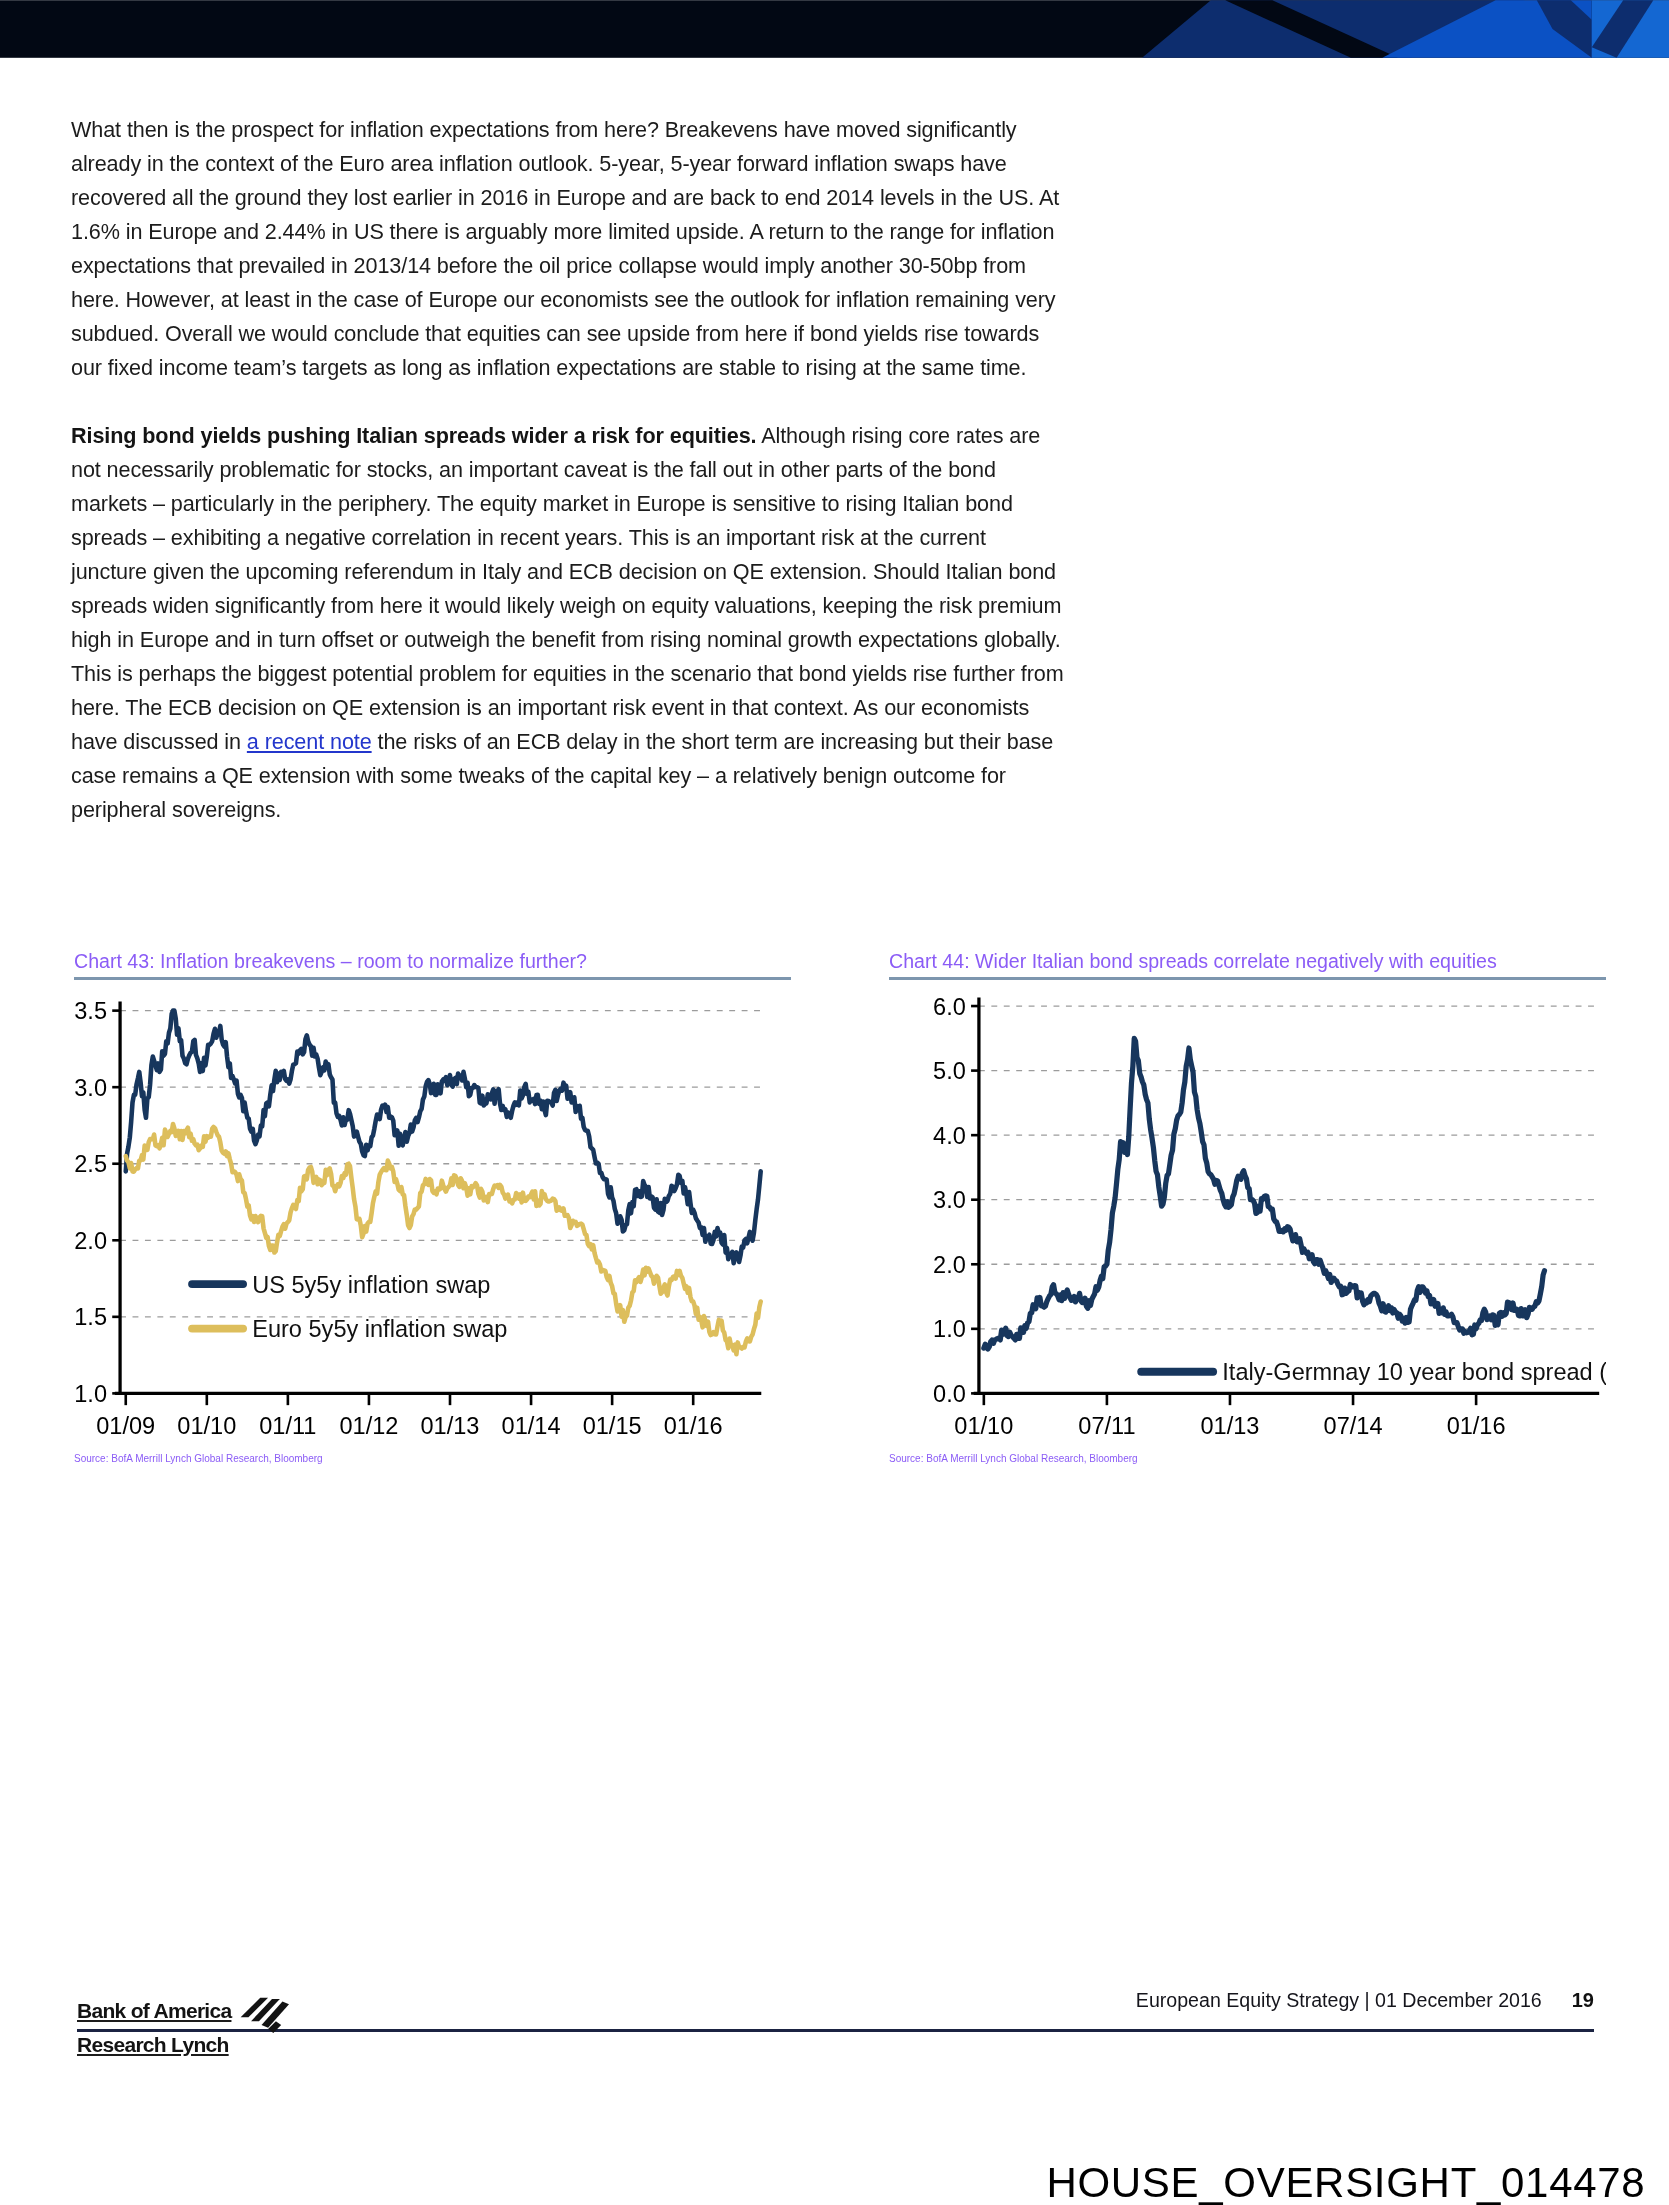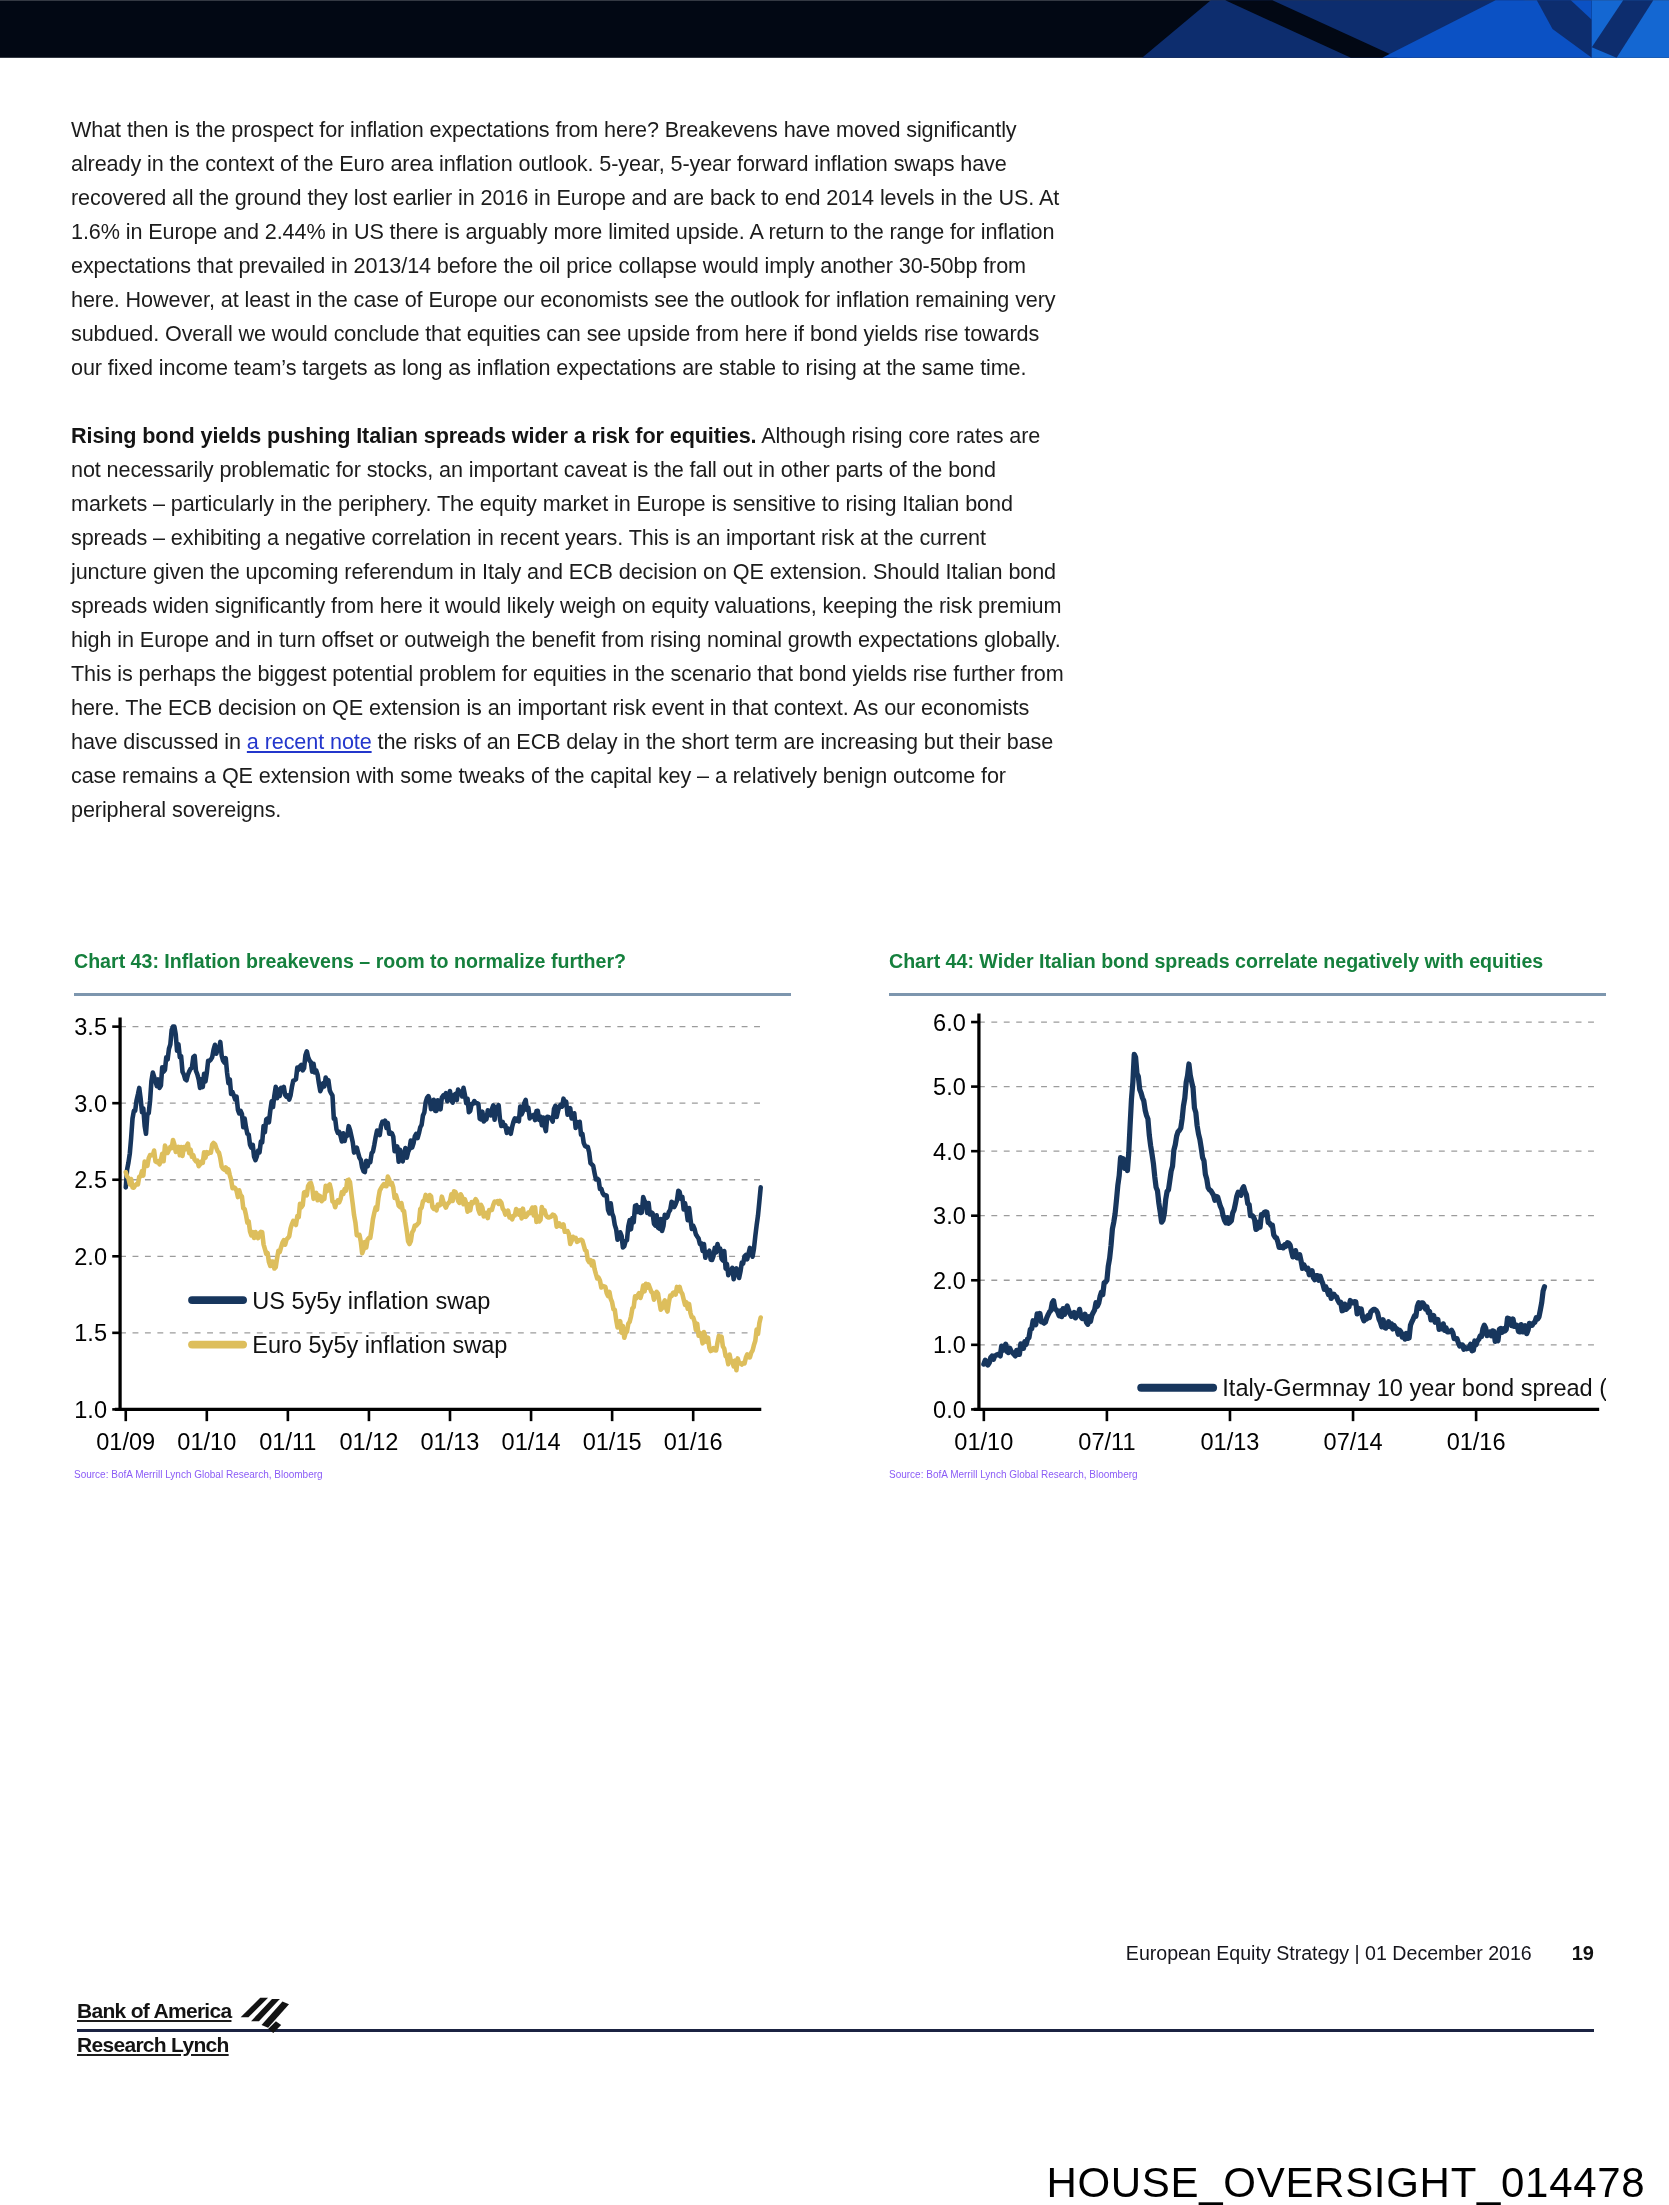--- a/index.html
+++ b/index.html
@@ -12,32 +12,32 @@
   
   .content{position:absolute;left:71px;top:113px;width:996px;}
   p.body-par{font-size:21.6px;line-height:34px;margin:0 0 34px 0;letter-spacing:-0.1px;}
   .lead-bold{font-weight:bold;color:#141414;}
   a.note-link{color:#2336cc;text-decoration:underline;cursor:pointer;}
   
   .chart{position:absolute;top:950px;width:717px;}
   #chart0{left:74px;}
   #chart1{left:889px;}
   .chart-title{
-    font-size:19.6px;font-weight:bold;color:#15803d;line-height:23.6px;
-    padding-bottom:19px;border-bottom:3.3px solid #7d96ae;
+    font-size:19.6px;font-weight:normal;color:#8b5cf6;line-height:23.6px;
+    padding-bottom:3px;border-bottom:3.3px solid #7d96ae;
   }
   .chart svg{display:block;margin-top:11.8px;}
   .chart-source{font-size:10px;color:#8b5cf6;margin-top:3.9px;}
   
   .footer-rule{position:absolute;left:77px;top:2029px;width:1517px;height:3.3px;background:#1b2342;}
   .logo{position:absolute;left:77px;top:1999px;text-decoration:underline;}
   .logo-row{display:flex;align-items:flex-start;}
   .logo-line{font-weight:bold;font-size:21px;letter-spacing:-0.7px;color:#131313;line-height:24px;white-space:nowrap;}
   .logo-flag{margin-left:6.5px;margin-top:-3.9px;}
-  .footer-right{position:absolute;top:1942px;right:75px;display:flex;align-items:baseline;gap:40px;}
+  .footer-right{position:absolute;top:1989px;right:75px;display:flex;align-items:baseline;gap:30px;}
   .footer-right .ft{font-size:19.6px;color:#15151c;white-space:nowrap;}
   .footer-right .pg{font-size:20px;font-weight:bold;color:#111;}
   .bates{position:absolute;top:2159px;right:23.6px;font-size:42px;color:#000;letter-spacing:0.7px;}
 </style>
 </head>
 <body>
 
 <div class="header-banner">
   <svg width="1669" height="58" viewBox="0 0 2550 88">
     <rect x="0" y="0" width="2550" height="88" fill="#020814"></rect>

